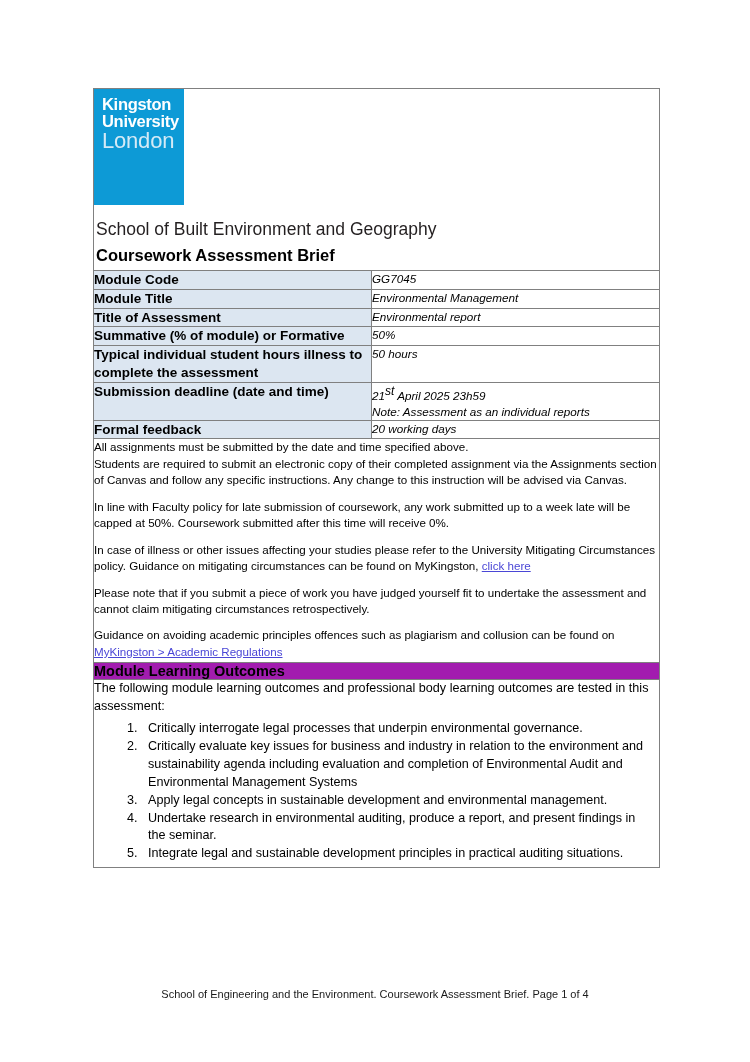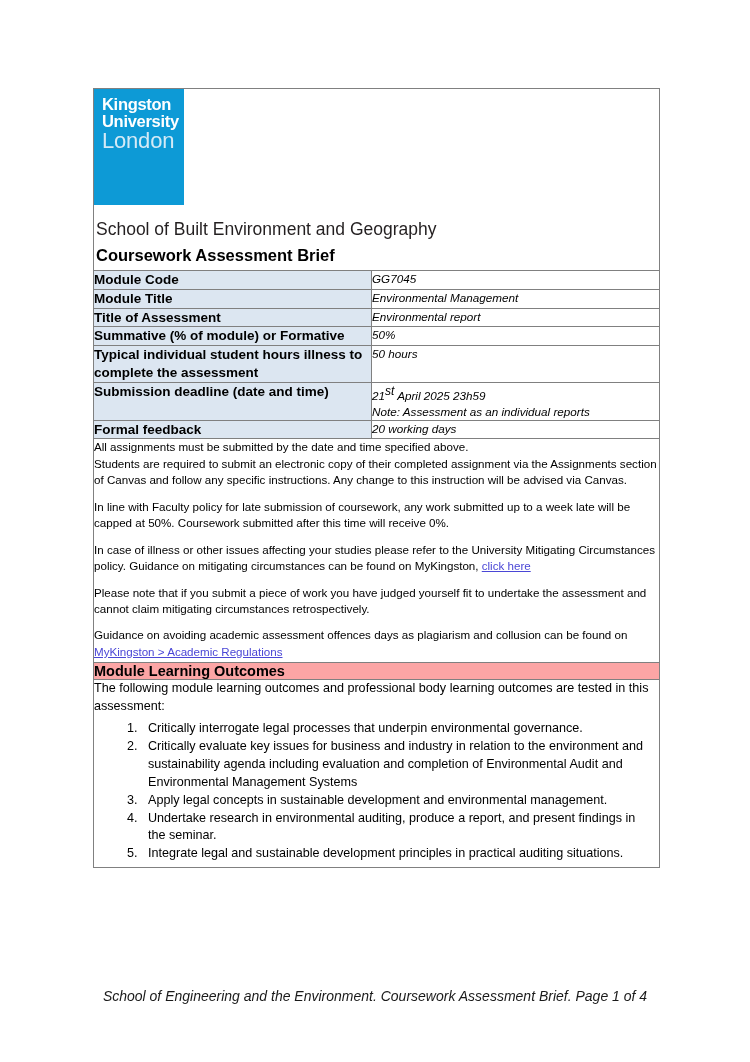--- a/index.html
+++ b/index.html
@@ -124,21 +124,21 @@
   }
   .prose p.tight {
     margin: 0;
   }
   .prose p:last-child {
     margin-bottom: 2px;
   }
 
   
   .section-band {
-    background: #fca5a5;
+    background: #a21caf;
     font-weight: bold;
     font-size: 14.5px;
     padding: 4px 6px 4px 7px;
   }
 
   
   .outcomes {
     padding: 9px 8px 7px 7px;
     font-size: 12.6px;
     line-height: 1.42;
@@ -155,22 +155,21 @@
     margin: 0;
   }
 
   
   .footer {
     position: absolute;
     left: 0;
     top: 988px;
     width: 750px;
     text-align: center;
-    font-size: 14px;
-    font-style: italic;
+    font-size: 11px;
     color: #1a1a1a;
   }
 </style>
 </head>
 <body>
 
 <div class="page">
 
   <table class="doc-table">
     <colgroup>
@@ -232,21 +231,21 @@
         <td class="val">20 working days</td>
       </tr>
 
       <tr>
         <td colspan="2" class="prose">
           <p class="tight">All assignments must be submitted by the date and time specified above.</p>
           <p>Students are required to submit an electronic copy of their completed assignment via the Assignments section of Canvas and follow any specific instructions. Any change to this instruction will be advised via Canvas.</p>
           <p>In line with Faculty policy for late submission of coursework, any work submitted up to a week late will be capped at 50%. Coursework submitted after this time will receive 0%.</p>
           <p><span>In case of illness or other issues affecting your studies please refer to the University Mitigating Circumstances policy. Guidance on mitigating circumstances can be found on MyKingston, </span><a class="lnk-plain" href="#">click here</a></p>
           <p>Please note that if you submit a piece of work you have judged yourself fit to undertake the assessment and cannot claim mitigating circumstances retrospectively.</p>
-          <p><span>Guidance on avoiding academic assessment offences days as plagiarism and collusion can be found on </span><a class="lnk-plain" href="#">MyKingston &gt; Academic Regulations  </a></p>
+          <p><span>Guidance on avoiding academic principles offences such as plagiarism and collusion can be found on </span><a class="lnk-plain" href="#">MyKingston &gt; Academic Regulations  </a></p>
         </td>
       </tr>
 
       <tr>
         <td colspan="2" class="section-band">Module Learning Outcomes</td>
       </tr>
 
       <tr>
         <td colspan="2" class="outcomes">
           <p class="intro">The following module learning outcomes and professional body learning outcomes are tested in this assessment:</p>

